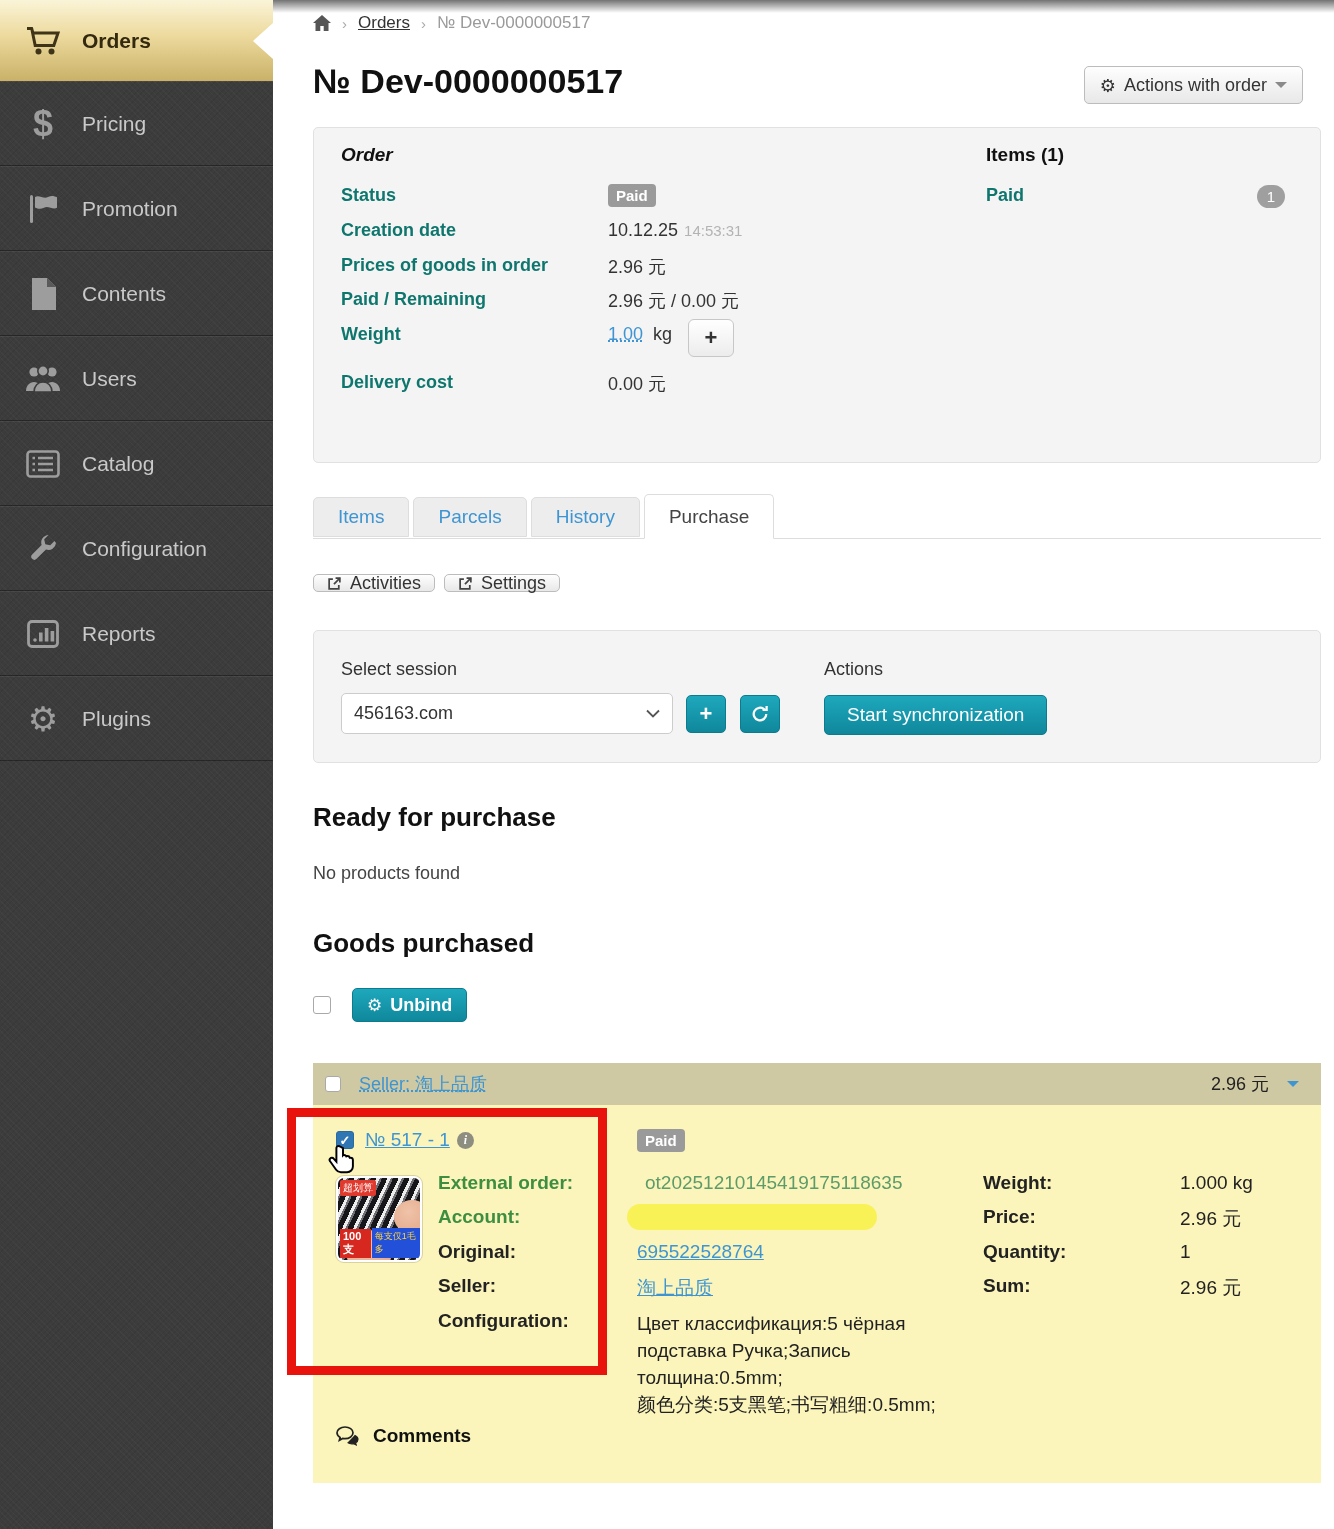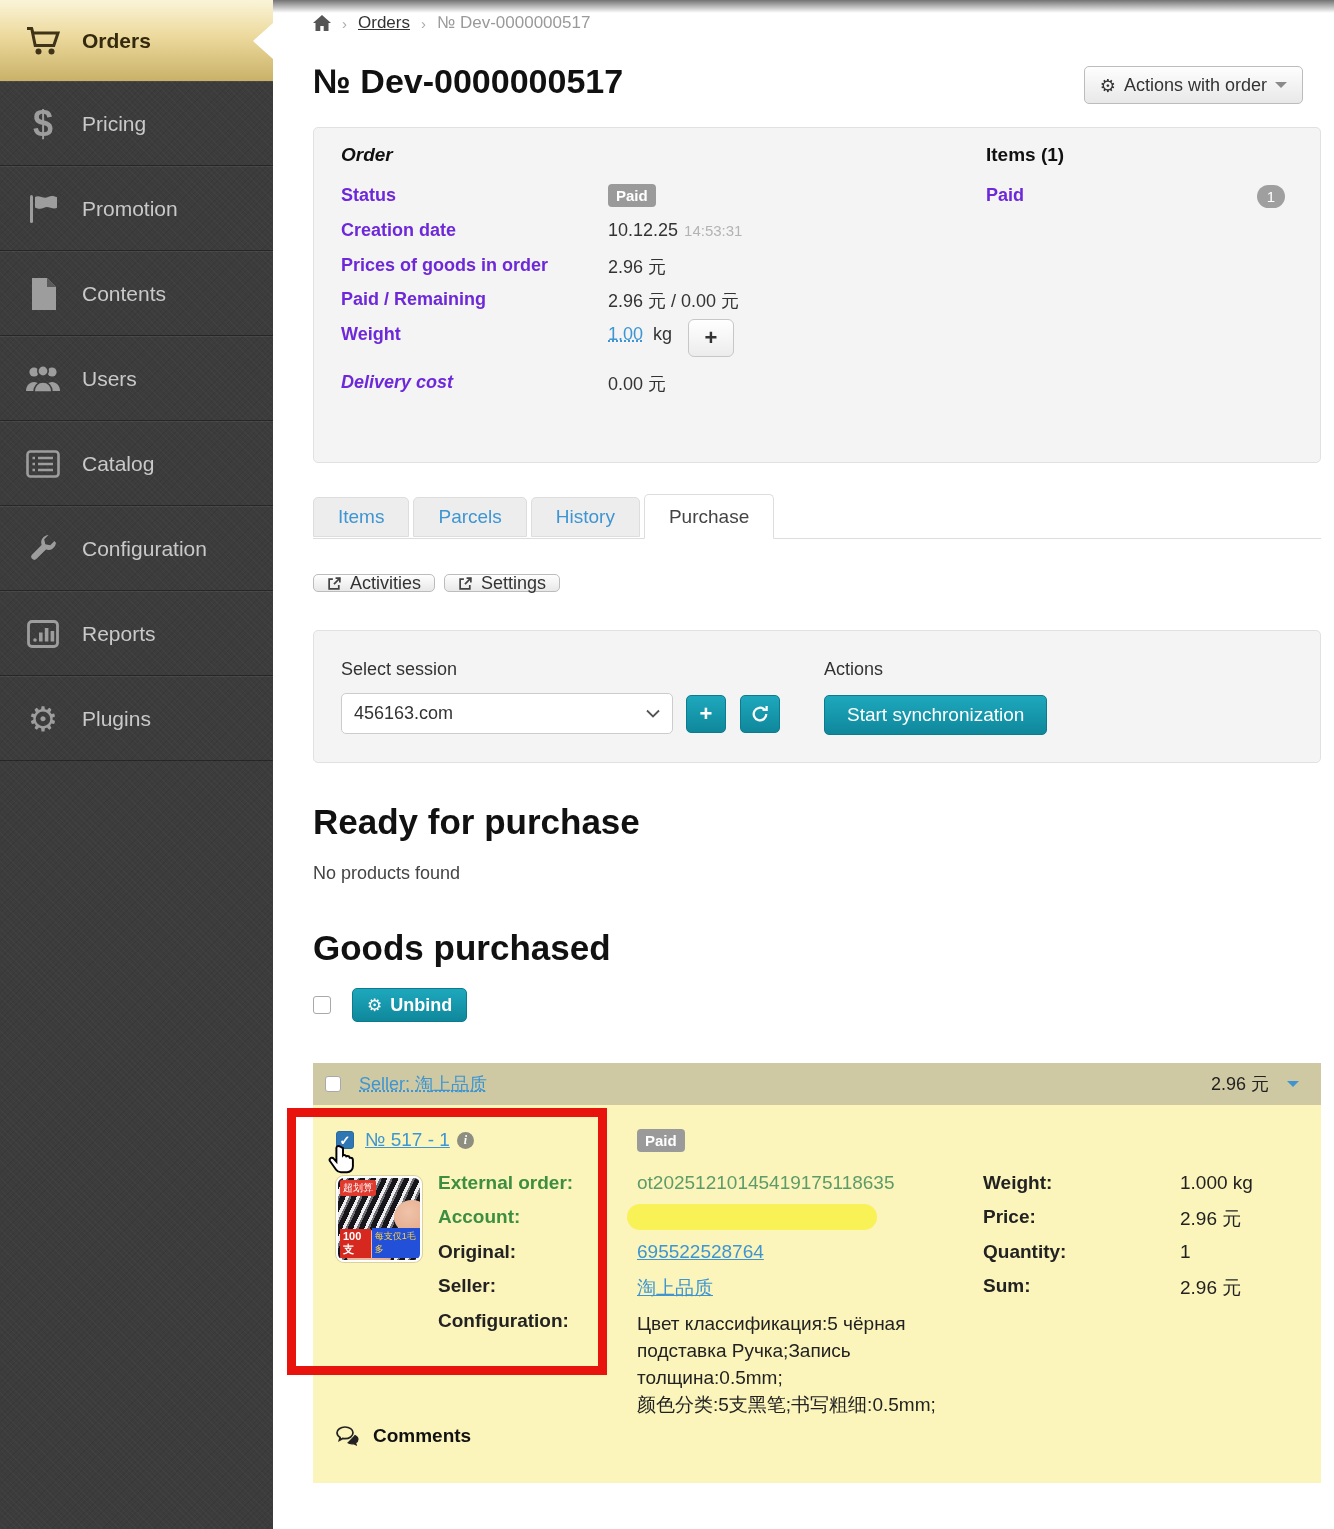--- a/index.html
+++ b/index.html
@@ -46,21 +46,21 @@
     display:inline-flex; align-items:center; gap:8px;
     border:1px solid #bcbcbc; border-radius:5px;
     background:linear-gradient(180deg,#fefefe,#e8e8e8);
     color:#333; cursor:pointer;
   }
   .actions-order { position:absolute; right:31px; top:66px; height:38px; padding:0 15px; font-size:18px; }
   .caret-down { width:0; height:0; border-left:6px solid transparent; border-right:6px solid transparent; border-top:6px solid #8a8a8a; display:inline-block; }
   
   .panel { background:#f4f4f4; border:1px solid #e1e1e1; border-radius:5px; position:absolute; }
   .order-panel { left:40px; top:127px; width:1008px; height:336px; }
-  .op-label { position:absolute; left:27px; font-size:18px; font-weight:bold; color:#6d28d9; }
+  .op-label { position:absolute; left:27px; font-size:18px; font-weight:bold; color:#0f766e; }
   .op-value { position:absolute; left:294px; font-size:18px; color:#333; }
   .op-heading { position:absolute; font-size:19px; font-weight:bold; color:#111; }
   .badge-gray { display:inline-block; background:#9a9a9a; color:#fff; font-size:15px; padding:3px 8px; border-radius:4px; font-weight:bold; }
   .time-dim { color:#b3b3b3; font-size:15px; margin-left:6px; }
   .link-dotted { color:#3e95d2; text-decoration:underline dotted; cursor:pointer; }
   .link-solid { color:#3e95d2; text-decoration:underline; cursor:pointer; }
   .plus-btn {
     position:absolute; left:374px; top:191px; width:46px; height:38px;
     border:1px solid #c7c7c7; border-radius:6px;
     background:linear-gradient(180deg,#fff,#ececec);
@@ -87,21 +87,21 @@
     display:flex; align-items:center; justify-content:space-between;
     padding:0 12px; font-size:18px; color:#333; cursor:pointer;
   }
   .btn-teal {
     background:linear-gradient(180deg,#1ea8bd,#0f879b); border:1px solid #0c7b8e;
     color:#fff; border-radius:5px; display:inline-flex; align-items:center; justify-content:center; cursor:pointer;
   }
   .sq-btn { position:absolute; top:64px; width:40px; height:38px; font-size:22px; font-weight:bold; }
   .sync-btn { position:absolute; left:510px; top:64px; height:40px; padding:18px 22px; font-size:19px; }
   
-  .h2 { position:absolute; left:40px; font-size:35px; font-weight:bold; color:#111; }
+  .h2 { position:absolute; left:40px; font-size:26px; font-weight:bold; color:#111; }
   .plain-text { position:absolute; left:40px; font-size:18px; color:#444; }
   .unbind-row { position:absolute; left:40px; top:988px; height:34px; display:flex; align-items:center; gap:21px; }
   .unbind-btn { height:34px; padding:0 14px; font-size:18px; gap:8px; font-weight:bold; }
   .checkbox { width:18px; height:18px; background:#fff; border:1px solid #a9a9a9; border-radius:3px; cursor:pointer; display:flex; align-items:center; justify-content:center; }
   .checkbox.checked { background:#2e76b4; border-color:#2a6aa1; color:#fff; font-size:13px; font-weight:bold; }
   
   .seller-row {
     position:absolute; left:40px; top:1063px; width:1008px; height:42px;
     background:#cfc9a3; display:flex; align-items:center; padding:0 12px;
   }
@@ -269,21 +269,21 @@
     <div class="op-label" style="top:161px;">Paid / Remaining</div>
     <div class="op-value" style="top:161px;">2.96 元 / 0.00 元</div>
 
     <div class="op-label" style="top:196px;">Weight</div>
     <div class="op-value" style="top:196px;">
       <a class="link-dotted">1.00</a>
       <span style="margin-left:5px;">kg</span>
     </div>
     <button class="plus-btn">+</button>
 
-    <div class="op-label" style="top:244px;font-style:italic;">Delivery cost</div>
+    <div class="op-label" style="top:244px;">Delivery cost</div>
     <div class="op-value" style="top:244px;">0.00 元</div>
 
     <div class="op-heading" style="left:672px; top:16px;">Items (1)</div>
     <div class="op-label" style="left:672px; top:57px;">Paid</div>
     <div class="count-pill">1</div>
   </div>
 
   <div class="tabs">
     <div class="tab">Items</div>
     <div class="tab">Parcels</div>
@@ -375,21 +375,21 @@
         <span class="t-caption">每支仅1毛多</span>
       </div>
     </div>
 
     <div class="ib-abs ib-label green" style="left:125px; top:67px;">External order:</div>
     <div class="ib-abs ib-label green" style="left:125px; top:101px;">Account:</div>
     <div class="ib-abs ib-label" style="left:125px; top:136px;">Original:</div>
     <div class="ib-abs ib-label" style="left:125px; top:170px;">Seller:</div>
     <div class="ib-abs ib-label" style="left:125px; top:205px;">Configuration:</div>
 
-    <div class="ib-abs ib-value ib-green-val" style="left:324px; top:67px;">ot20251210145419175118635</div>
+    <div class="ib-abs ib-value ib-green-val" style="left:332px; top:67px;">ot20251210145419175118635</div>
     <div class="redaction"></div>
     <a class="ib-abs link-solid" style="left:324px; top:136px; font-size:19px;">695522528764</a>
     <a class="ib-abs link-solid" style="left:324px; top:170px; font-size:19px;">淘上品质</a>
     <div class="config-text">
       <div>Цвет классификация:5 чёрная подставка Ручка;Запись толщина:0.5mm;</div>
       <div>颜色分类:5支黑笔;书写粗细:0.5mm;</div>
     </div>
 
     <div class="ib-abs ib-label" style="left:670px; top:67px;">Weight:</div>
     <div class="ib-abs ib-value" style="left:867px; top:67px;">1.000 kg</div>

